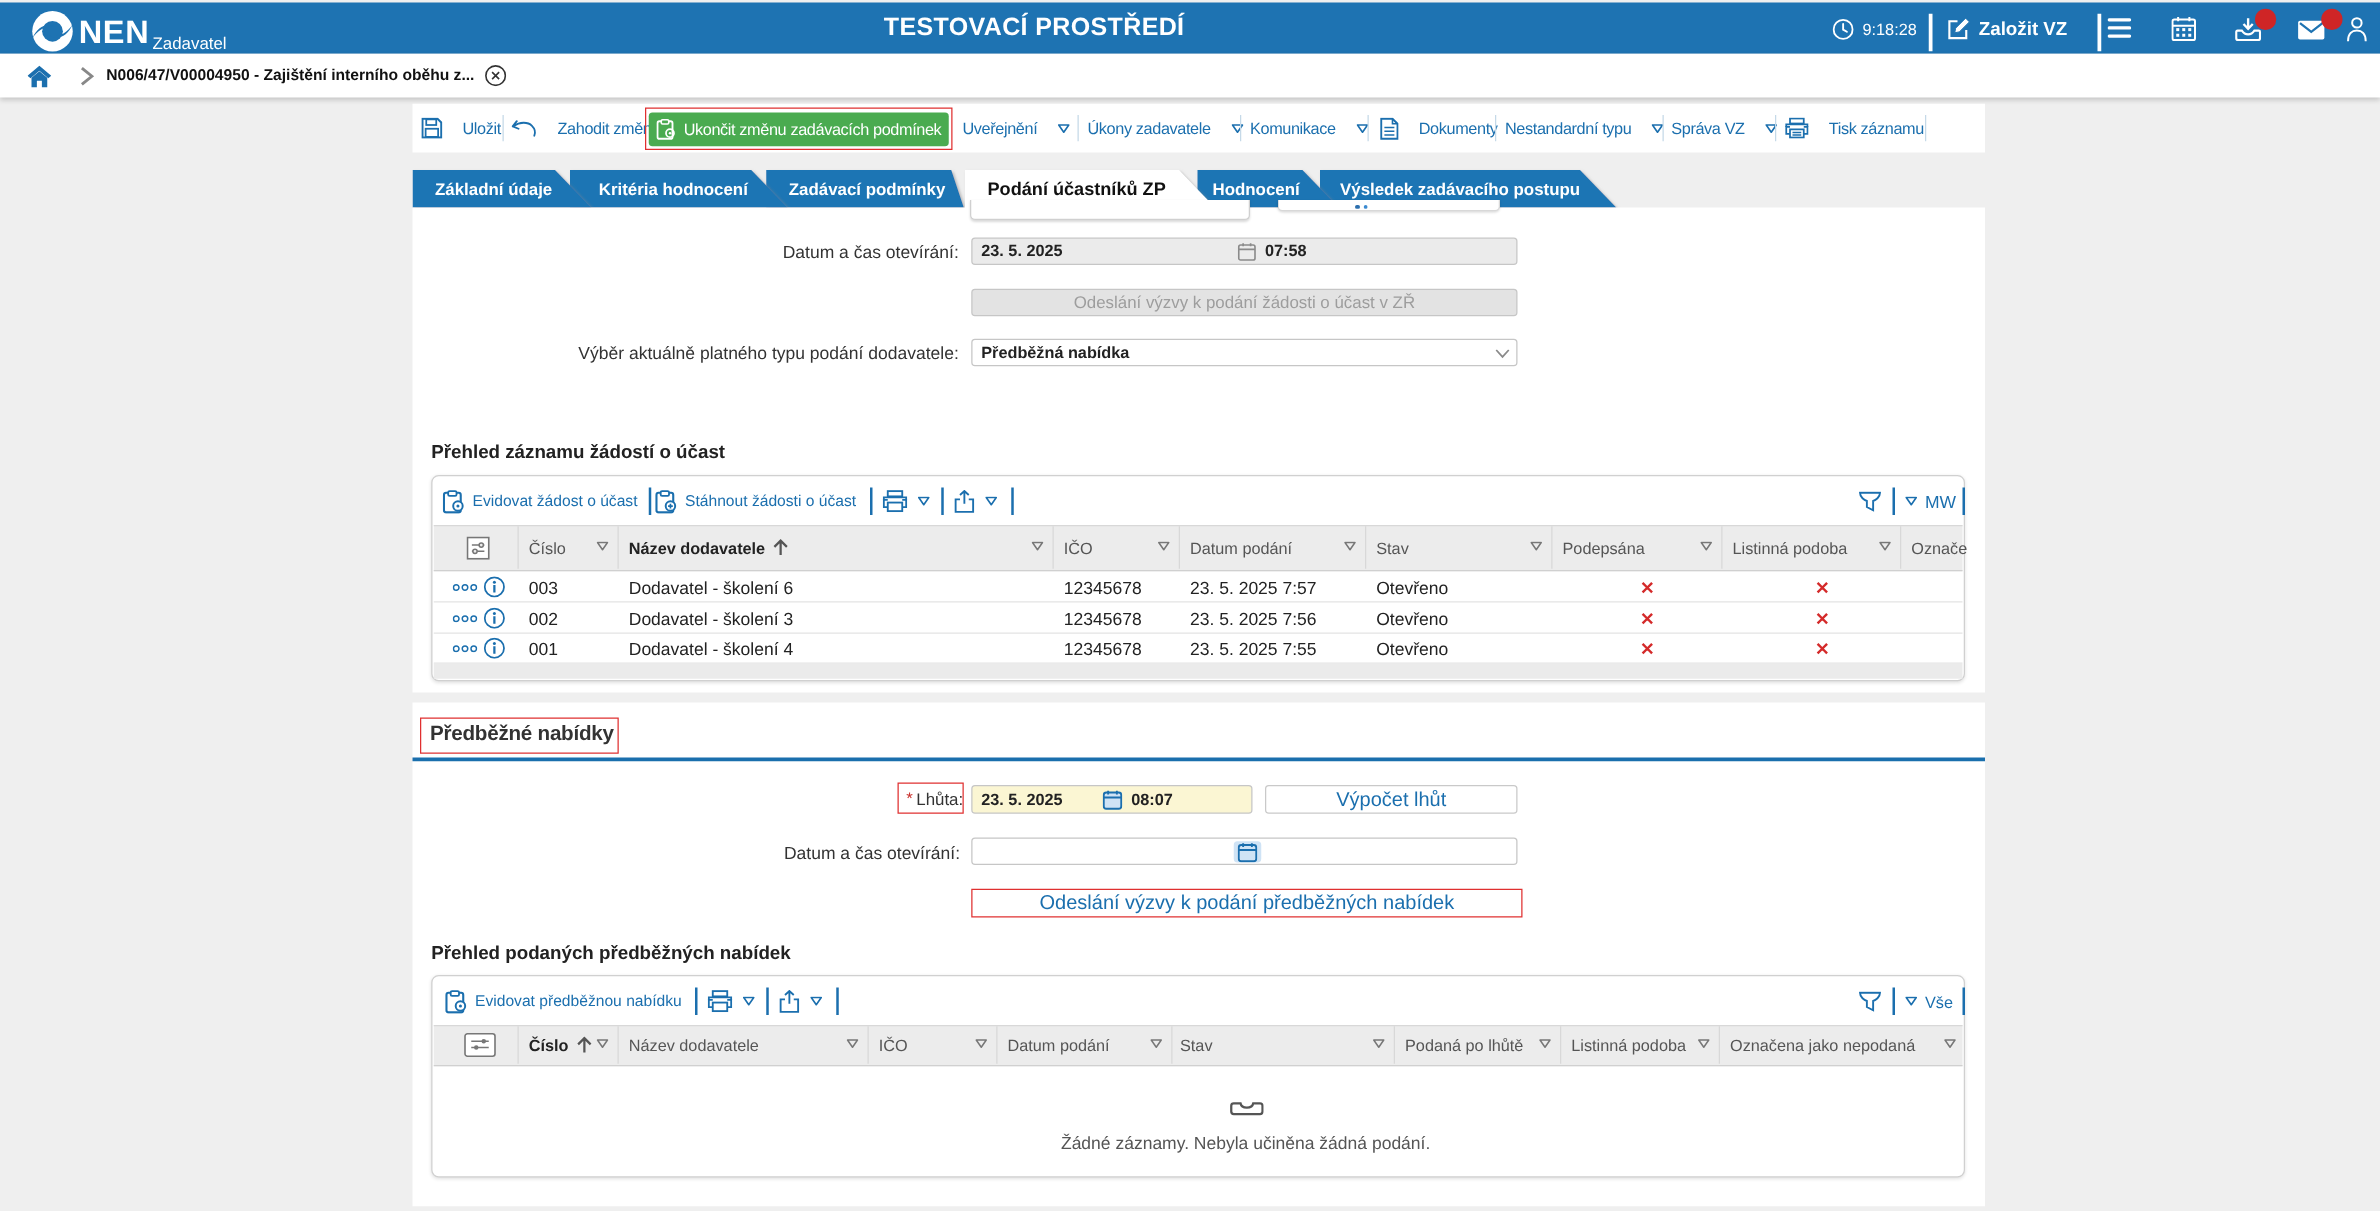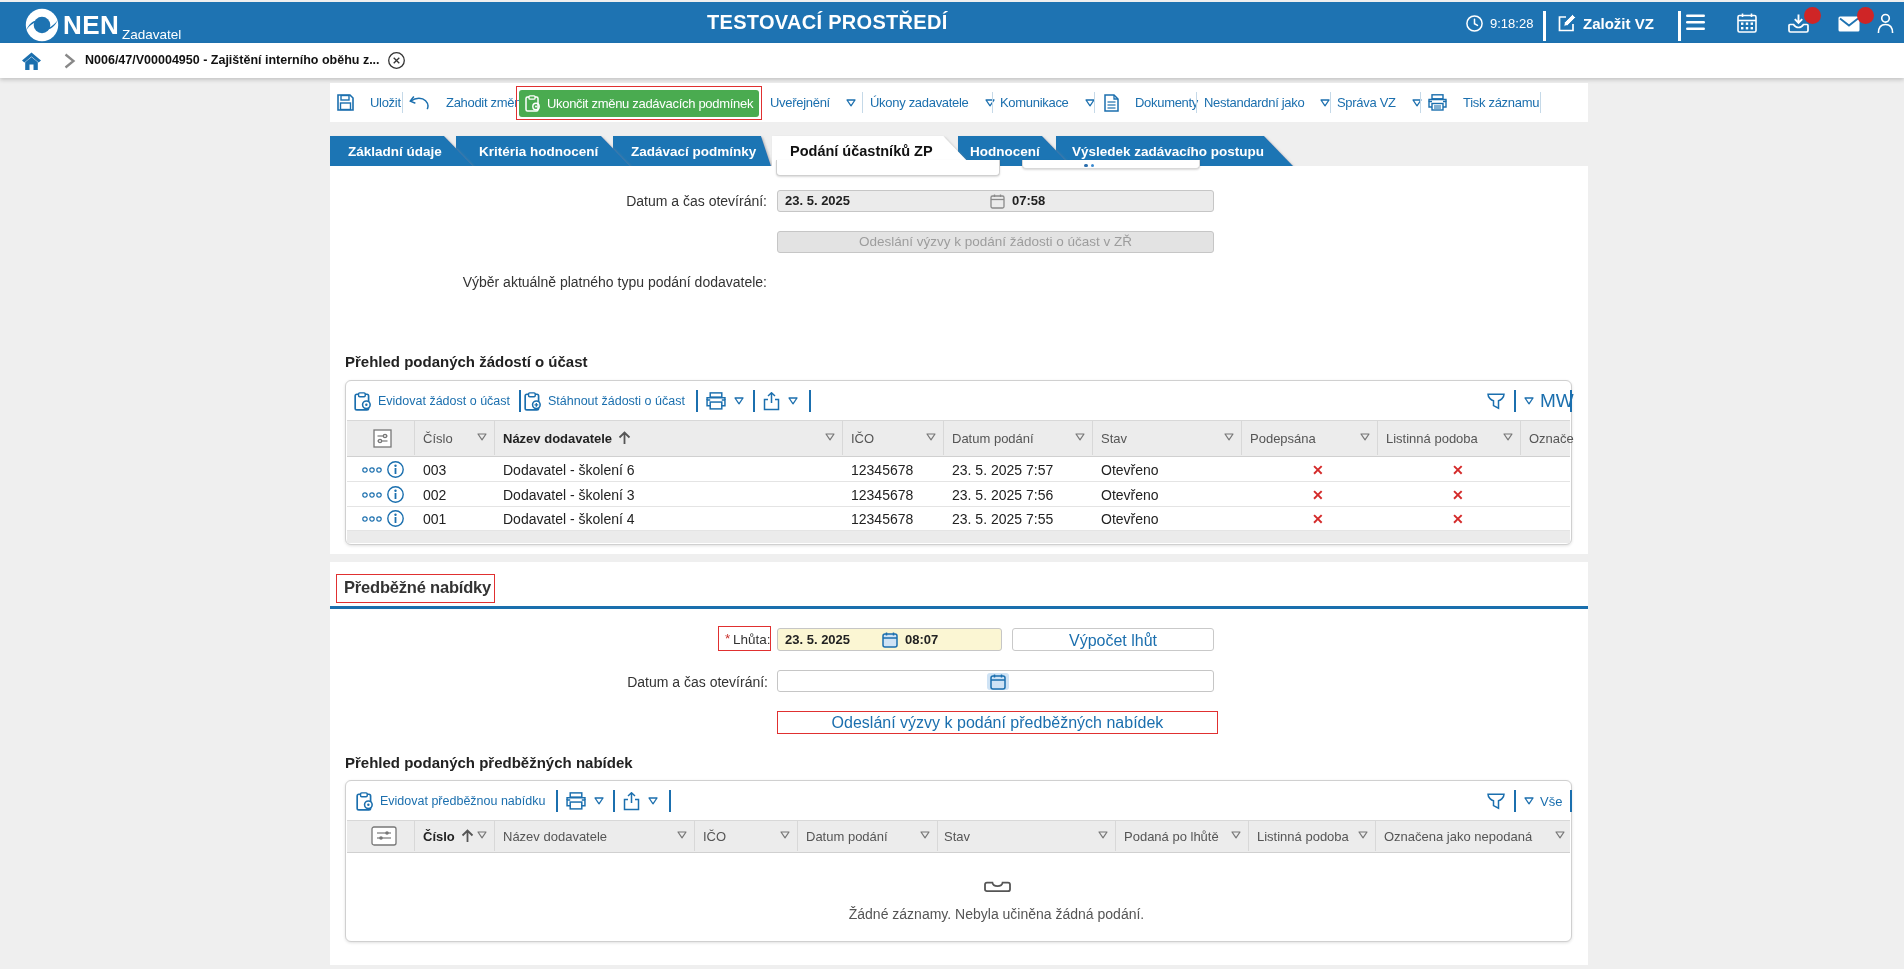--- a/index.html
+++ b/index.html
@@ -174,21 +174,21 @@
         <path d="M1 1 H10 L14 5 V17 H1 Z" fill="none" stroke="#1b6fae" stroke-width="1.5"></path>
         <path d="M10 1 V5 H14" fill="none" stroke="#1b6fae" stroke-width="1.3"></path>
         <line x1="3.5" y1="8" x2="11.5" y2="8" stroke="#1b6fae" stroke-width="1.2"></line>
         <line x1="3.5" y1="11" x2="11.5" y2="11" stroke="#1b6fae" stroke-width="1.2"></line>
         <line x1="3.5" y1="14" x2="11.5" y2="14" stroke="#1b6fae" stroke-width="1.2"></line>
       </svg>
     <span>Dokumenty</span>
   </div>
   <div class="vline" style="left:866px;"></div>
   <div class="tbitem" style="left:874px;">
-      <span>Nestandardní jako</span>
+      <span>Nestandardní typu</span>
       <span class="tri">
         <svg width="10" height="8" viewBox="0 0 10 8">
           <path d="M1 1 H9 L5 6.8 Z" fill="none" stroke="#1b6fae" stroke-width="1.3" stroke-linejoin="round"></path>
         </svg>
       </span>
     </div>
   <div class="vline" style="left:1000px;"></div>
   <div class="tbitem" style="left:1007px;">
       <span>Správa VZ</span>
       <span class="tri">
@@ -251,21 +251,27 @@
         <rect x="1" y="2" width="13" height="12" rx="1.5" fill="none" stroke="#8a8a8a" stroke-width="1.3"></rect>
         <line x1="1" y1="5.5" x2="14" y2="5.5" stroke="#8a8a8a" stroke-width="1.3"></line>
         <line x1="4.5" y1="0.5" x2="4.5" y2="3" stroke="#8a8a8a" stroke-width="1.3"></line>
         <line x1="10.5" y1="0.5" x2="10.5" y2="3" stroke="#8a8a8a" stroke-width="1.3"></line>
       </svg>
     <span class="abs" style="left:234px;top:2px;">07:58</span>
   </div>
   <div class="btn-dis" style="left:447px;top:65px;width:437px;height:22px;padding-top:2px;">Odeslání výzvy k podání žádosti o účast v ZŘ</div>
 
   <div class="flabel" style="left:0px;top:108px;width:437px;">Výběr aktuálně platného typu podání dodavatele:</div>
-  <div class="h2" style="left:15px;top:187px;">Přehled podaných žádostí o účast</div>
+  <div class="abs" style="left:447px;top:105px;width:437px;height:22px;background:#fff;border:1px solid #c6c6c6;border-radius:3px;font-size:13px;font-weight:bold;color:#222;">
+    <span class="abs" style="left:7px;top:2px;">Předběžná nabídka</span>
+    <svg class="abs" style="left:418px;top:7px;" width="12" height="8" viewBox="0 0 12 8">
+        <path d="M1 1 L6 6.5 L11 1" fill="none" stroke="#8a8a8a" stroke-width="1.4"></path>
+      </svg>
+  </div>
+  <div class="h2" style="left:15px;top:187px;">Přehled záznamu žádostí o účast</div>
 
   <div class="tablebox" style="left:15px;top:214px;width:1227px;height:165px;">
     <div class="ttool">
       <div class="it" style="left:8px;">
         <svg width="18" height="19" viewBox="0 0 16 17">
             <rect x="1" y="2" width="12" height="14" rx="1.5" fill="none" stroke="#1b6fae" stroke-width="1.5"></rect>
             <rect x="4" y="0.8" width="6" height="3.4" rx="1" fill="#fff" stroke="#1b6fae" stroke-width="1.3"></rect>
             <circle cx="11" cy="11.5" r="3.4" fill="#fff" stroke="#1b6fae" stroke-width="1.4"></circle>
             <circle cx="11" cy="11.5" r="1.1" fill="#1b6fae"></circle>
           </svg>
@@ -313,21 +319,21 @@
             <path d="M1 1.2 H17 C17 4.8 13.5 7.2 11.5 7.8 V15.2 L6.5 12.6 V7.8 C4.5 7.2 1 4.8 1 1.2 Z" fill="none" stroke="#1b6fae" stroke-width="1.5"></path>
           </svg>
       </div>
       <div class="abs" style="left:1168px;top:9px;width:2px;height:22px;background:#1b6fae;"></div>
       <div class="it" style="left:1178px;">
           <span class="tri">
             <svg width="10" height="8" viewBox="0 0 10 8">
               <path d="M1 1 H9 L5 6.8 Z" fill="none" stroke="#1b6fae" stroke-width="1.3" stroke-linejoin="round"></path>
             </svg>
           </span>
-          <span style="font-size:19px;">MW</span>
+          <span style="font-size:14px;">MW</span>
         </div>
       <div class="abs" style="left:1224px;top:9px;width:2px;height:22px;background:#1b6fae;"></div>
     </div>
     <div class="thead" style="top:39px;height:37px;">
       <div class="th" style="left:0;width:68px;">
         <svg style="margin-left:18px;" width="19" height="19" viewBox="0 0 19 19">
             <rect x="1" y="1" width="17" height="17" fill="#fff" stroke="#777" stroke-width="1.3"></rect>
             <line x1="4.5" y1="7" x2="14.5" y2="7" stroke="#777" stroke-width="1.2"></line>
             <line x1="4.5" y1="12" x2="14.5" y2="12" stroke="#777" stroke-width="1.2"></line>
             <circle cx="12" cy="7" r="1.7" fill="#ececec" stroke="#777" stroke-width="1.2"></circle>

